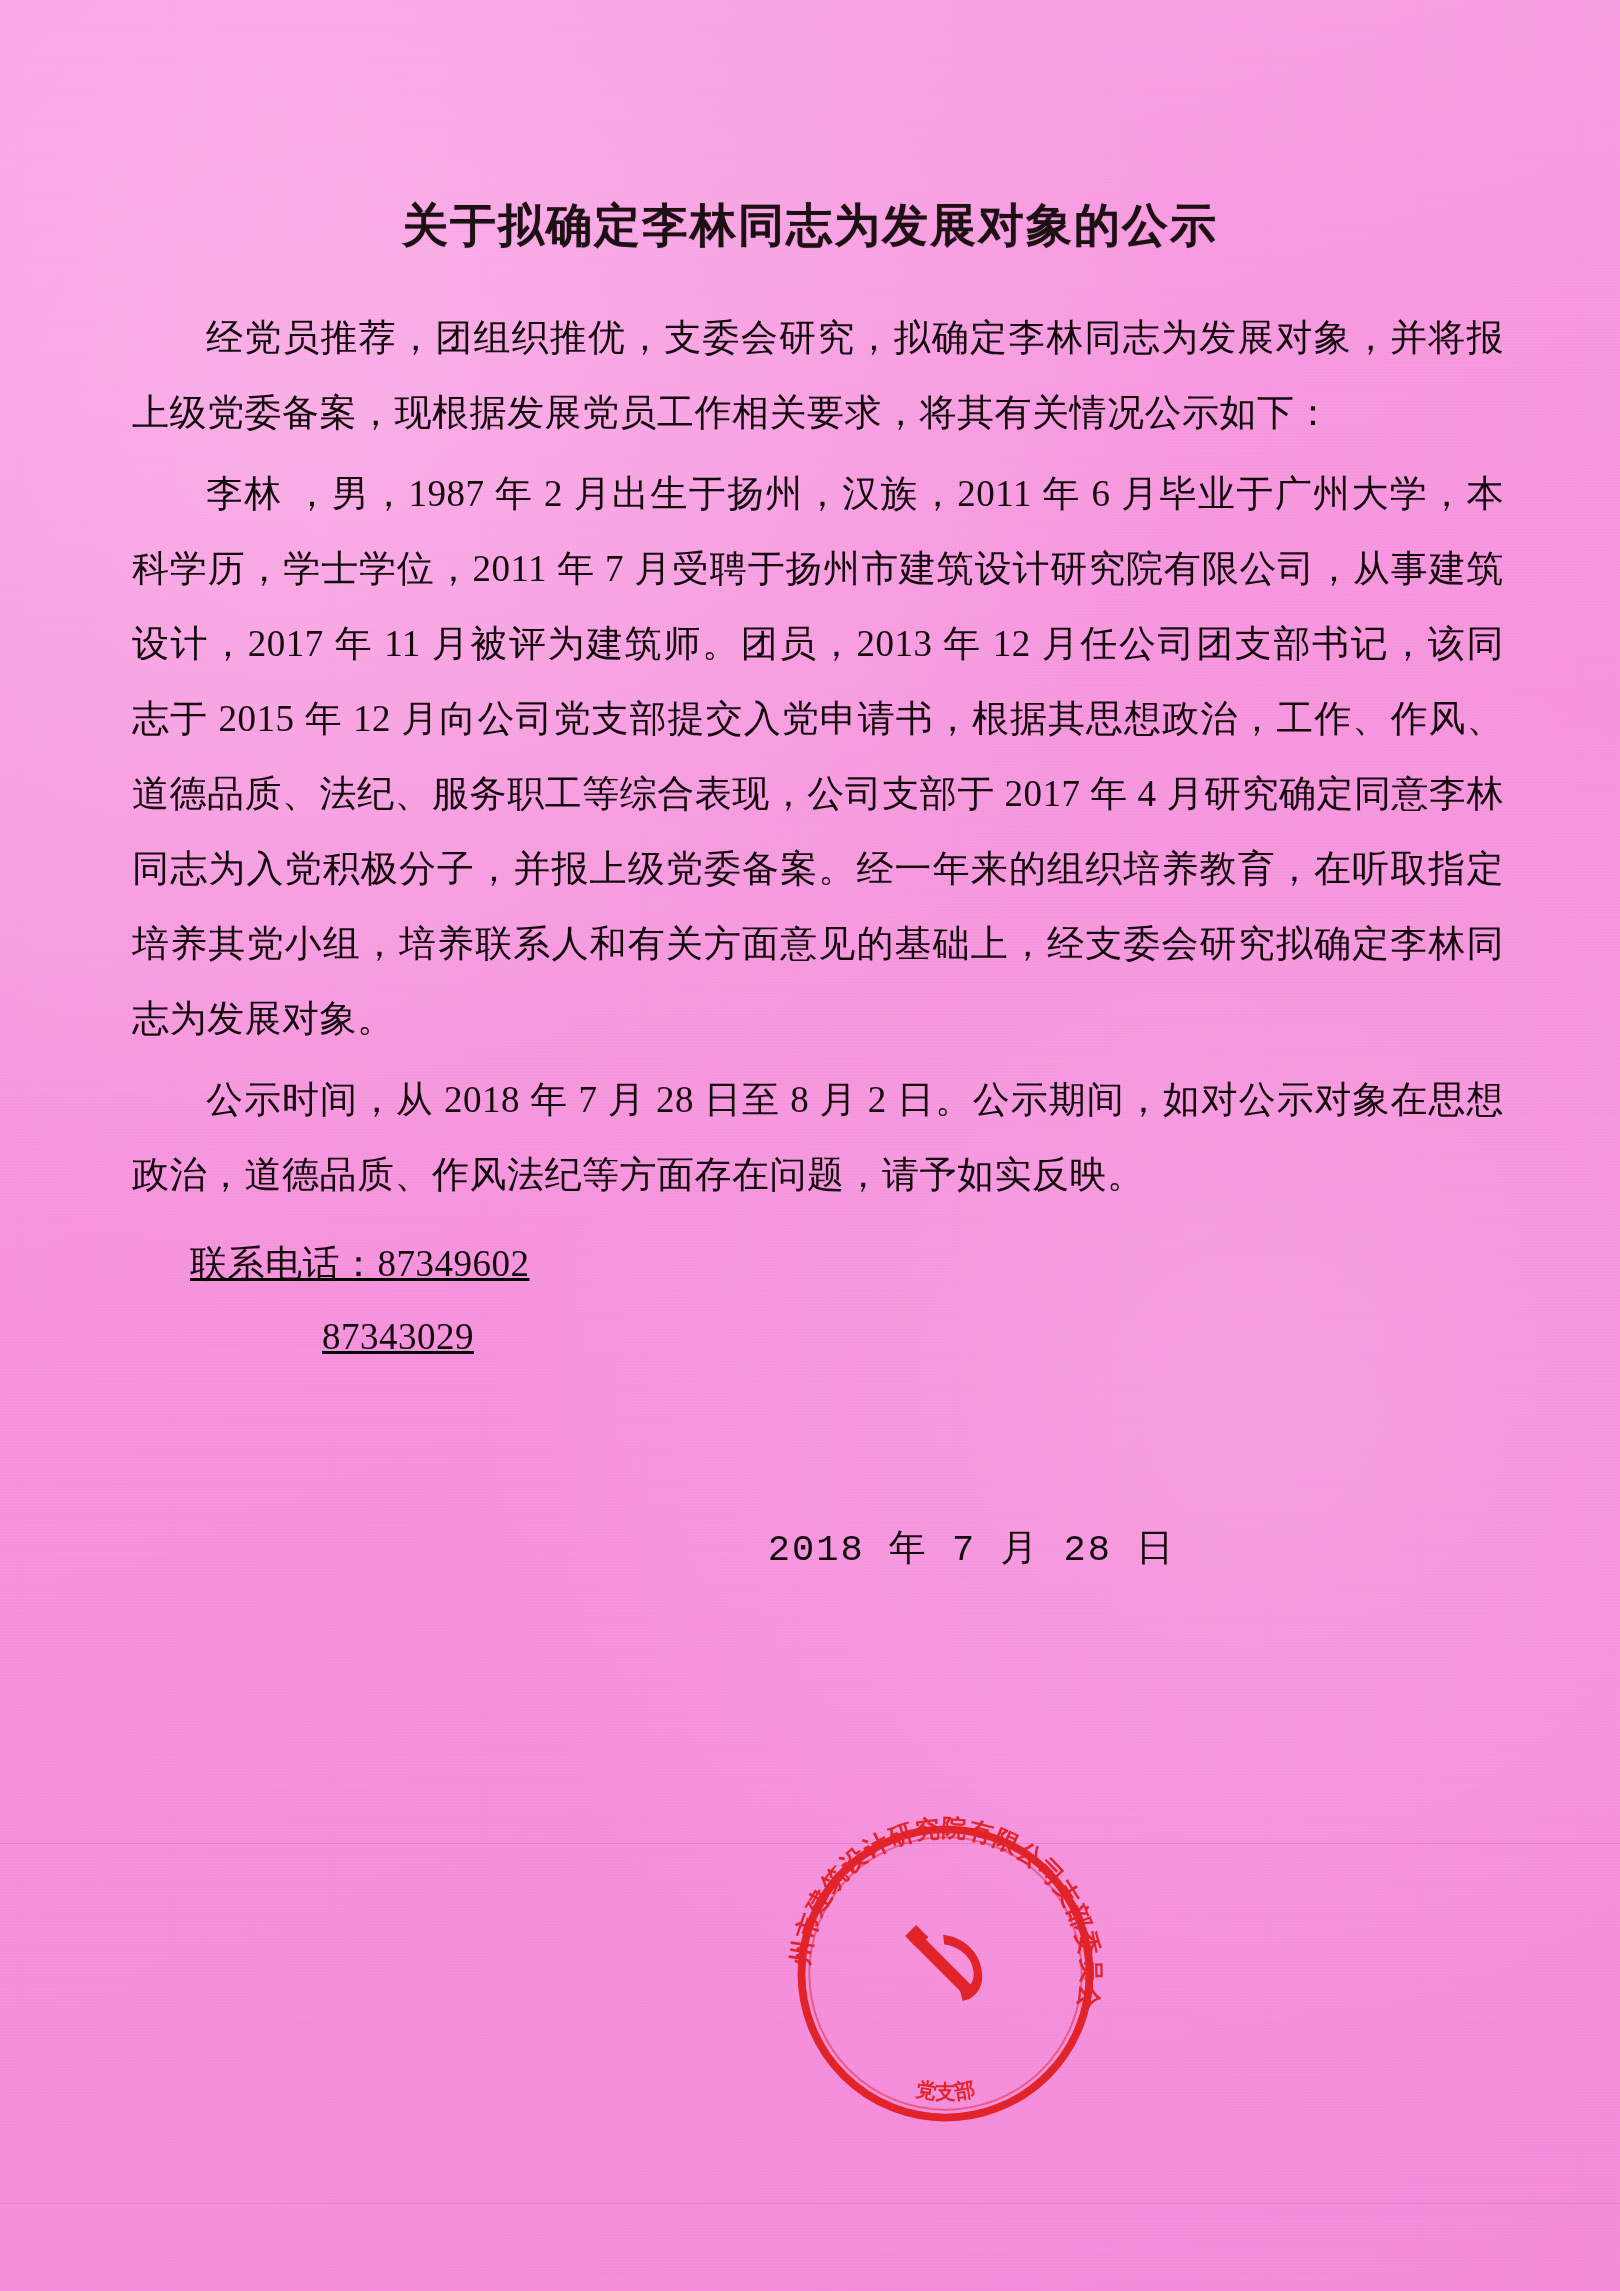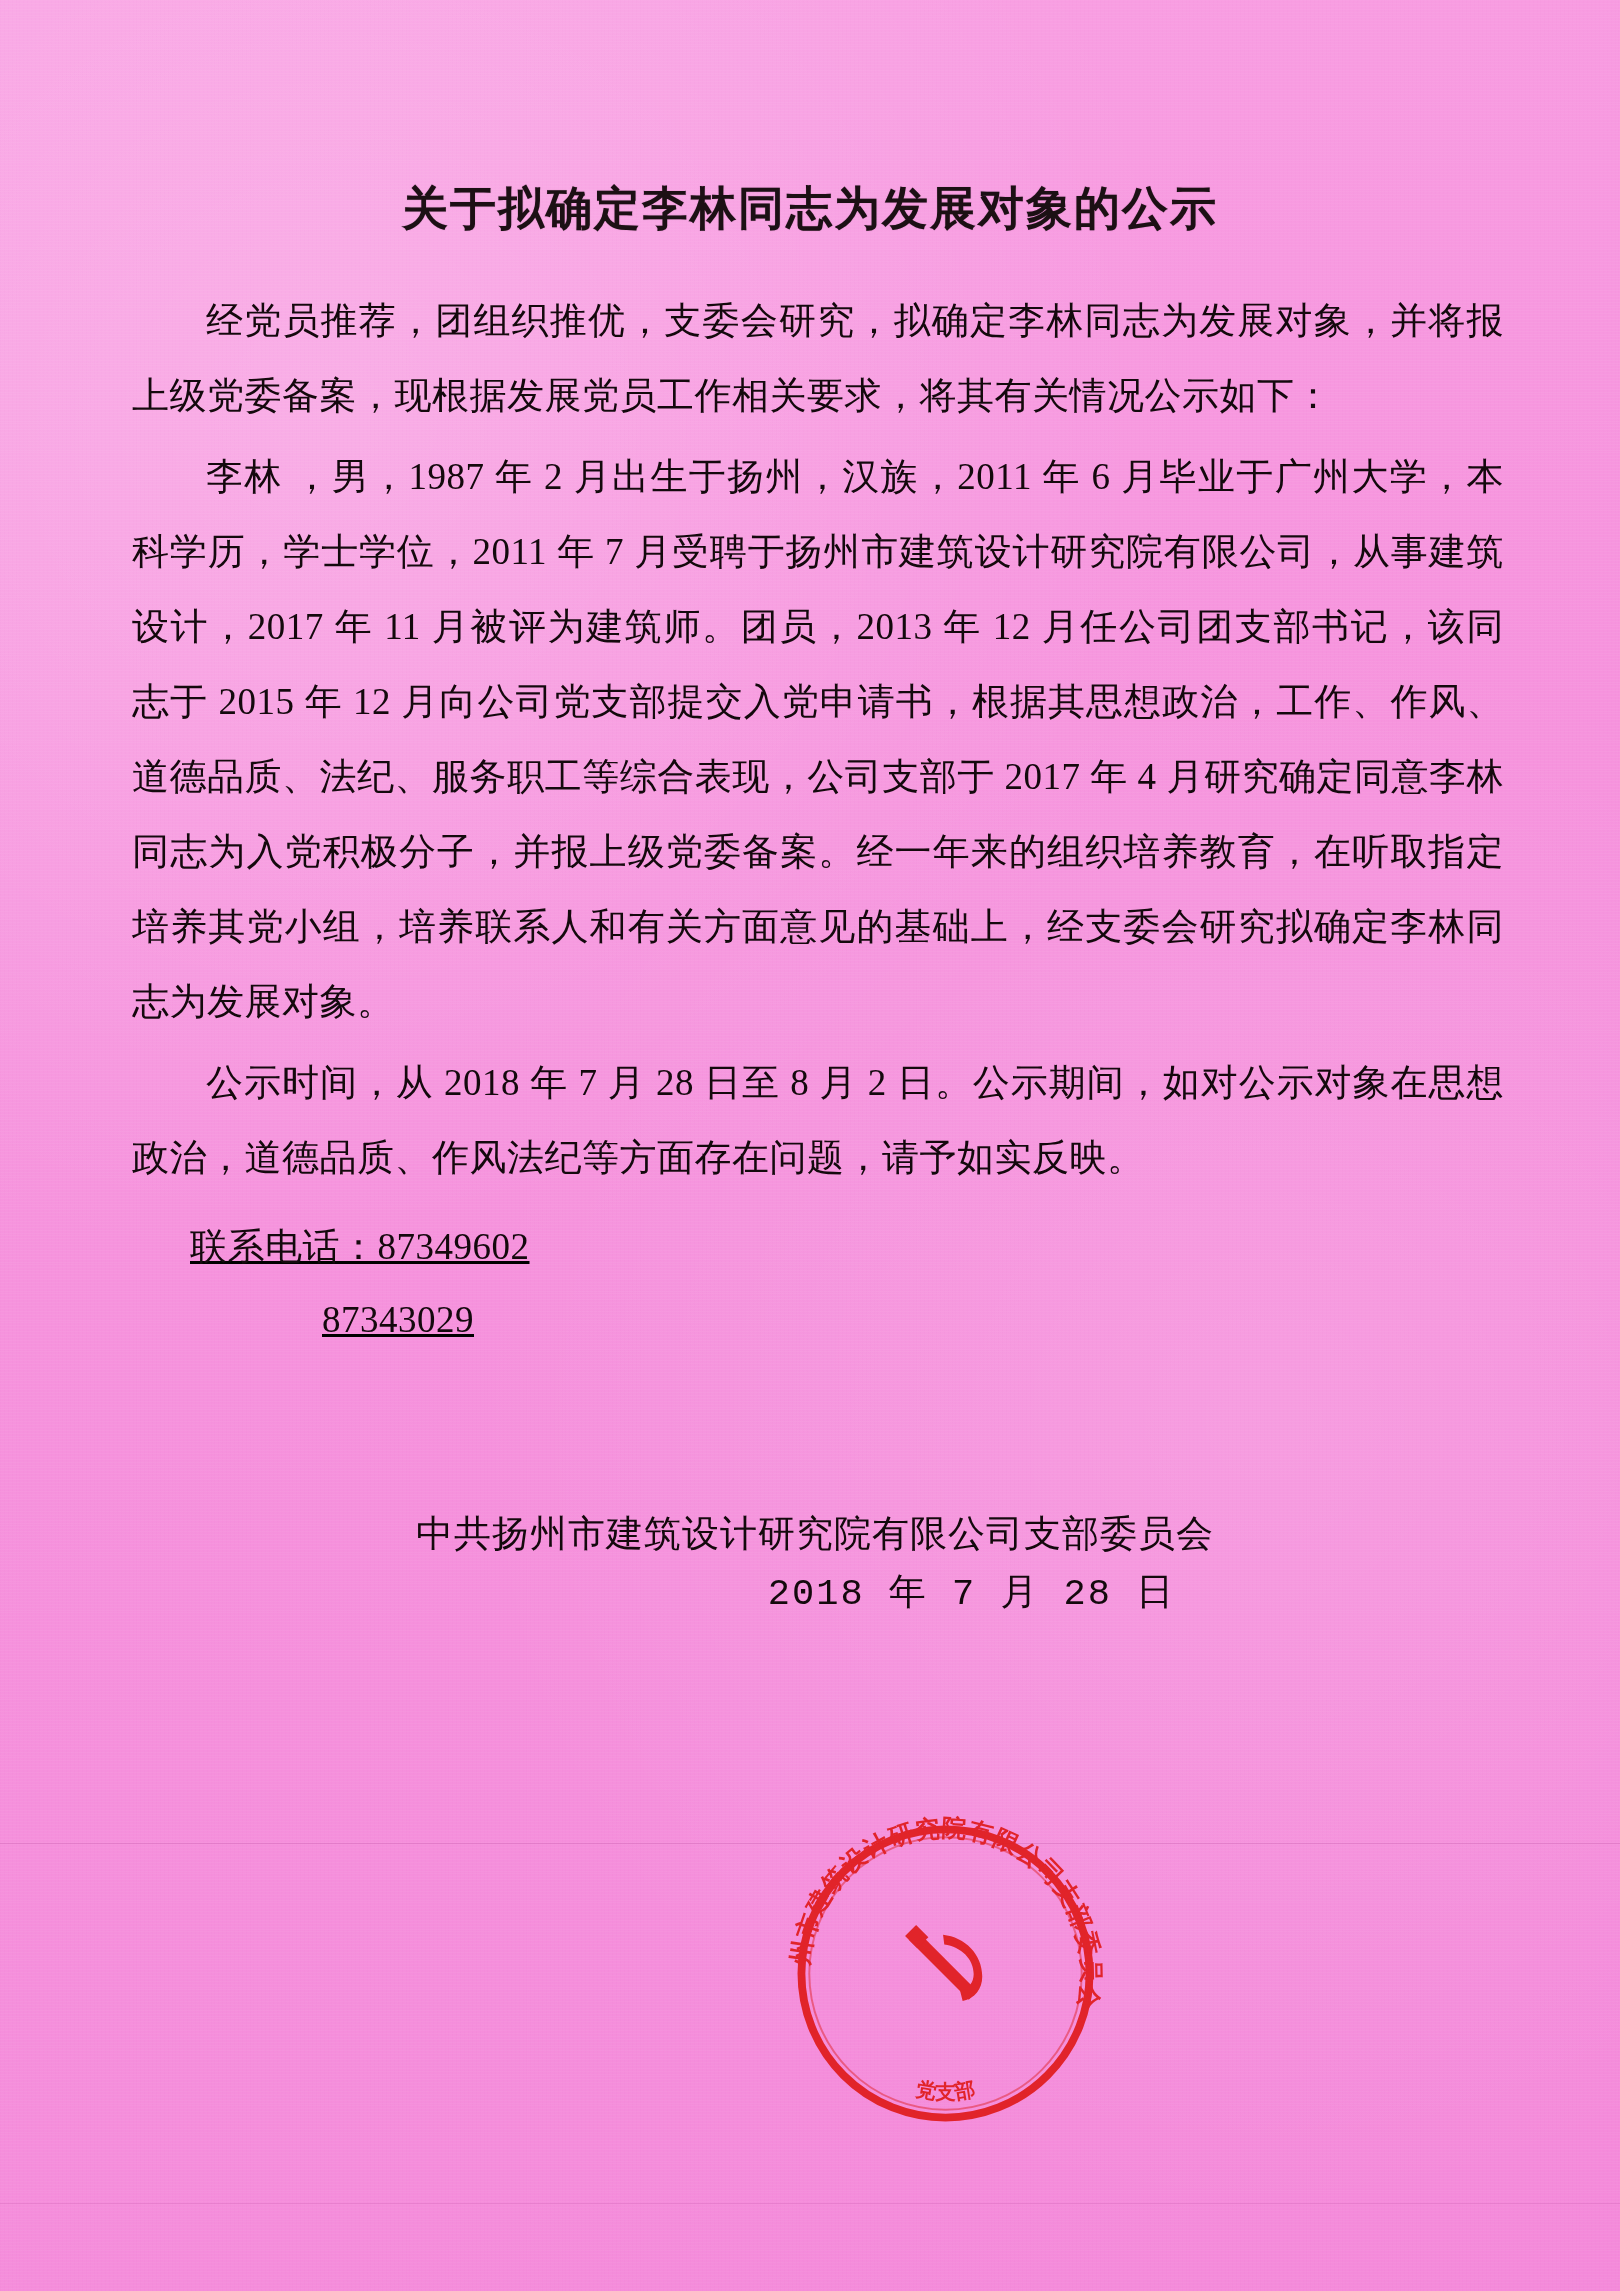--- a/index.html
+++ b/index.html
@@ -40,21 +40,21 @@
     width: 100%;
     height: 1px;
     background: rgba(150, 40, 120, 0.18);
     pointer-events: none;
   }
   .fold.a { top: 1843px; }
   .fold.b { top: 2203px; background: rgba(150, 40, 120, 0.13); }
 
   .content {
     position: relative;
-    padding: 0 116px;
+    padding: 17px 116px;
     box-sizing: border-box;
     z-index: 2;
   }
 
   .doc-title {
     margin: 0;
     padding-top: 178px;
     text-align: center;
     font-size: 46px;
     font-weight: bold;
@@ -159,21 +159,20 @@
       <p class="para">李林 ，男，1987 年 2 月出生于扬州，汉族，2011 年 6 月毕业于广州大学，本科学历，学士学位，2011 年 7 月受聘于扬州市建筑设计研究院有限公司，从事建筑设计，2017 年 11 月被评为建筑师。团员，2013 年 12 月任公司团支部书记，该同志于 2015 年 12 月向公司党支部提交入党申请书，根据其思想政治，工作、作风、道德品质、法纪、服务职工等综合表现，公司支部于 2017 年 4 月研究确定同意李林同志为入党积极分子，并报上级党委备案。经一年来的组织培养教育，在听取指定培养其党小组，培养联系人和有关方面意见的基础上，经支委会研究拟确定李林同志为发展对象。</p>
       <p class="para">公示时间，从 2018 年 7 月 28 日至 8 月 2 日。公示期间，如对公示对象在思想政治，道德品质、作风法纪等方面存在问题，请予如实反映。</p>
     </div>
 
     <div class="contact-block">
       <div class="contact-line">联系电话：87349602</div>
       <div class="contact-line second">87343029</div>
     </div>
 
     <div class="signature">
-      <div class="sign-org">中共扬州市建筑设计研究院有限公司支部委员会</div>
       <div class="sign-date">2018 年 7 月 28 日</div>
     </div>
 
   </div>
 
   <div class="seal">
     <svg width="343" height="343" viewBox="0 0 350 350" xmlns="http://www.w3.org/2000/svg">
       <defs>
         <path id="sealArc" d="M 175,175 m -140,0 a 140,140 0 1,1 280,0 a 140,140 0 1,1 -280,0"></path>
         <path id="sealArcLower" d="M 175,175 m -128,0 a 128,128 0 1,0 256,0"></path>

